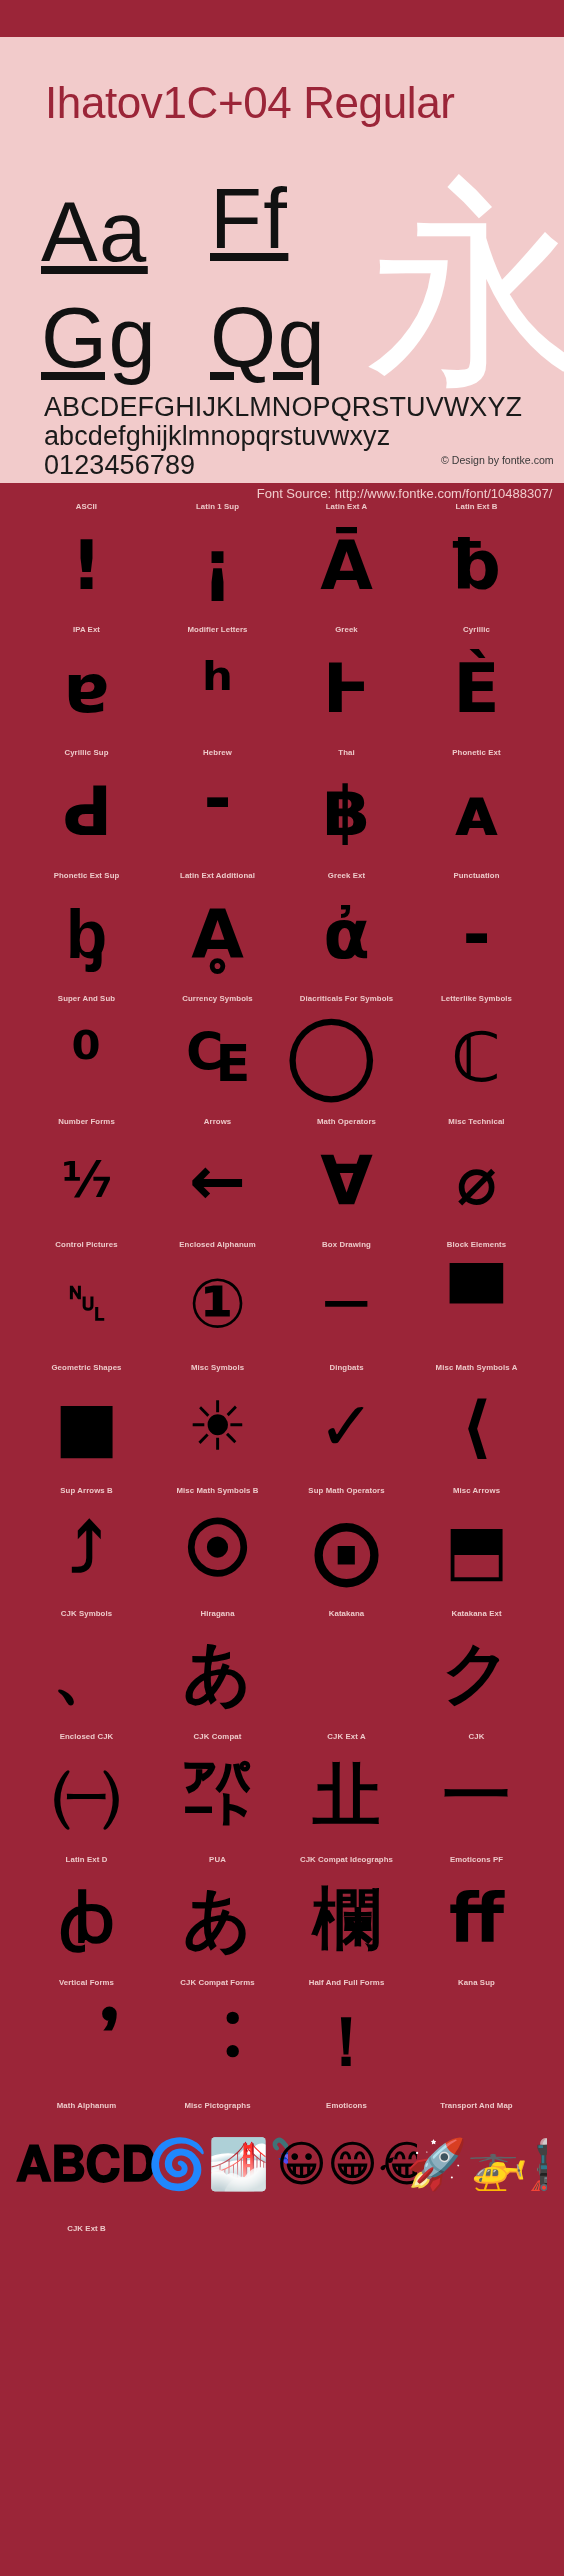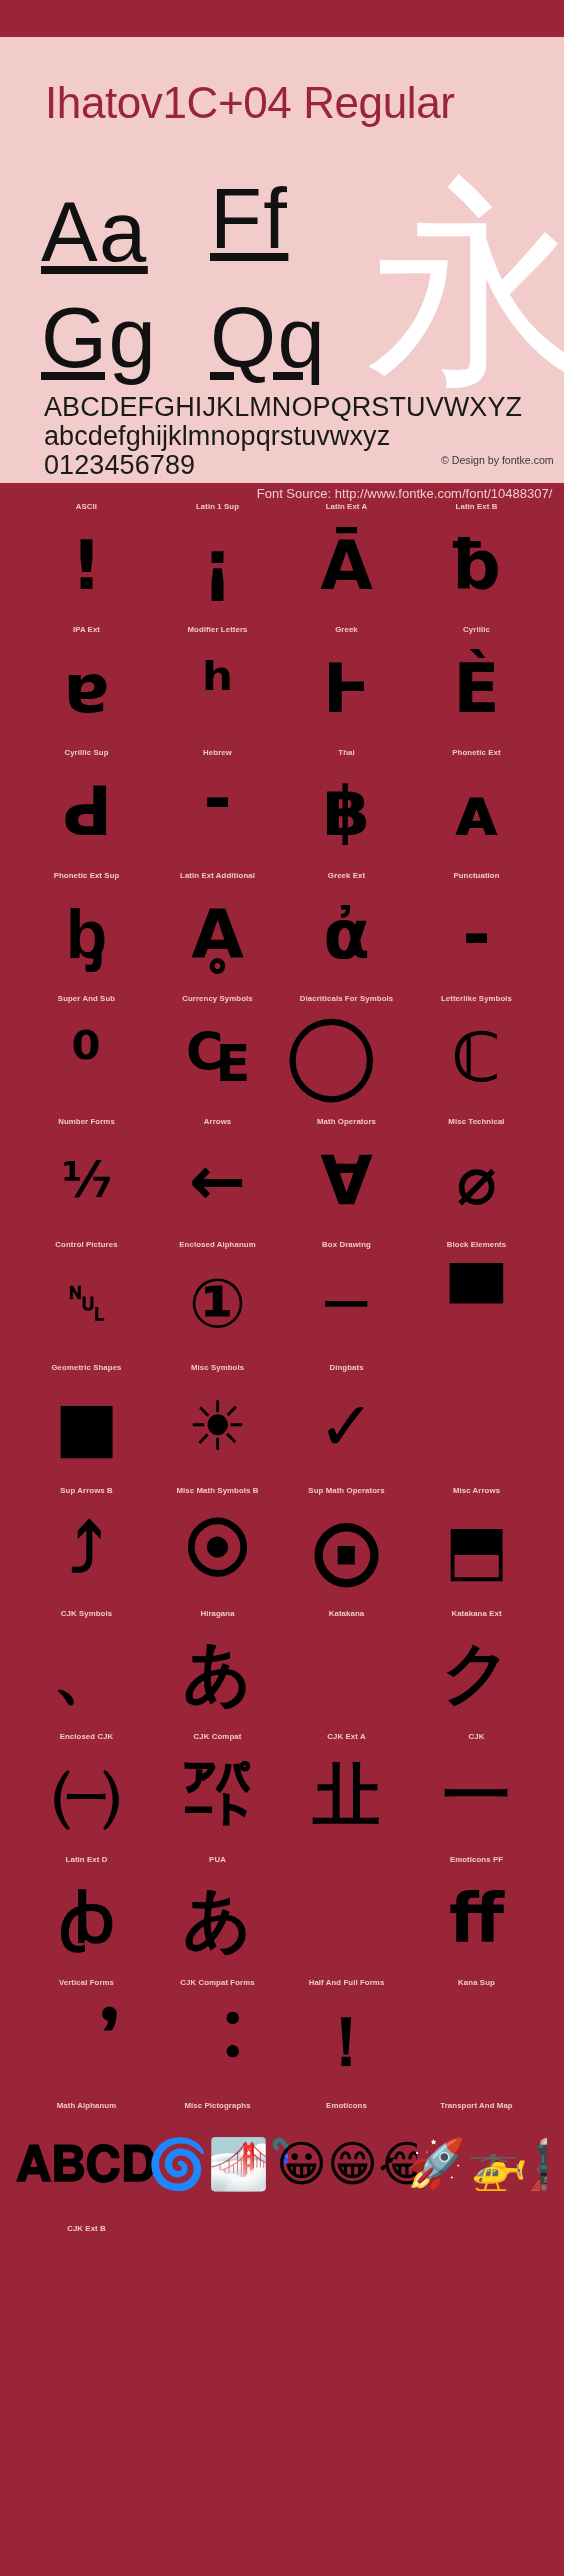--- a/index.html
+++ b/index.html
@@ -315,20 +315,24 @@
           <div class="glyph">■</div>
         </div>
         <div class="cell c1">
           <div class="blocklabel">Misc Symbols</div>
           <div class="glyph">☀</div>
         </div>
         <div class="cell c2">
           <div class="blocklabel">Dingbats</div>
           <div class="glyph">✓</div>
         </div>
+        <div class="cell c3">
+          <div class="blocklabel">Misc Math Symbols A</div>
+          <div class="glyph">⟨</div>
+        </div>
       </div>
       <div class="grow">
         <div class="cell c1">
           <div class="blocklabel">Misc Math Symbols B</div>
           <div class="glyph">⦿</div>
         </div>
         <div class="cell c0">
           <div class="blocklabel">Sup Arrows B</div>
           <div class="glyph">⤴</div>
         </div>
@@ -379,20 +383,24 @@
       </div>
       <div class="grow">
         <div class="cell c0">
           <div class="blocklabel">Latin Ext D</div>
           <div class="glyph">ꞗ</div>
         </div>
         <div class="cell c1">
           <div class="blocklabel">PUA</div>
           <div class="glyph">あ</div>
         </div>
+        <div class="cell c2">
+          <div class="blocklabel">CJK Compat Ideographs</div>
+          <div class="glyph">欄</div>
+        </div>
         <div class="cell c3">
           <div class="blocklabel">Emoticons PF</div>
           <div class="glyph">ﬀ</div>
         </div>
       </div>
       <div class="grow">
         <div class="cell c0">
           <div class="blocklabel">Vertical Forms</div>
           <div class="glyph">︐</div>
         </div>

